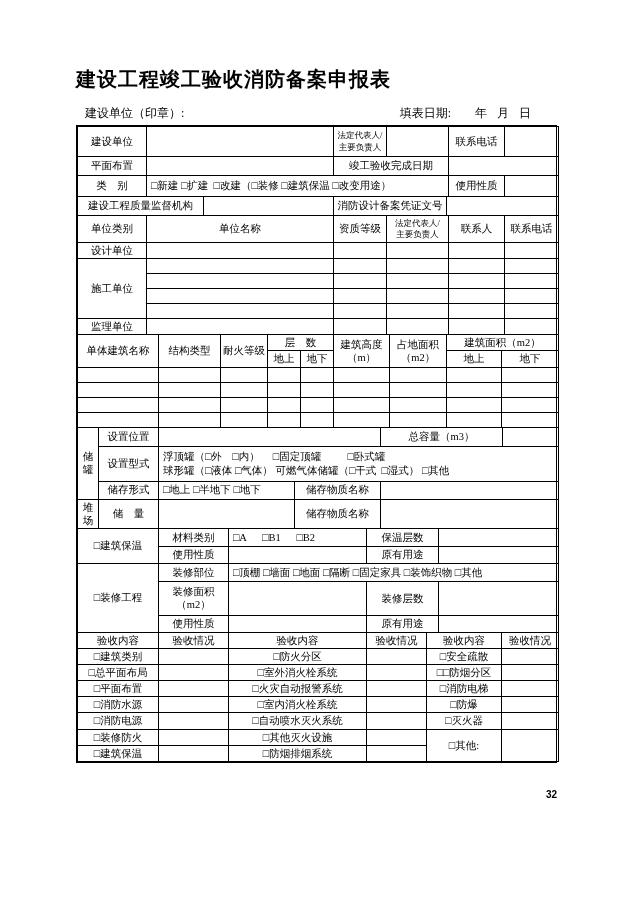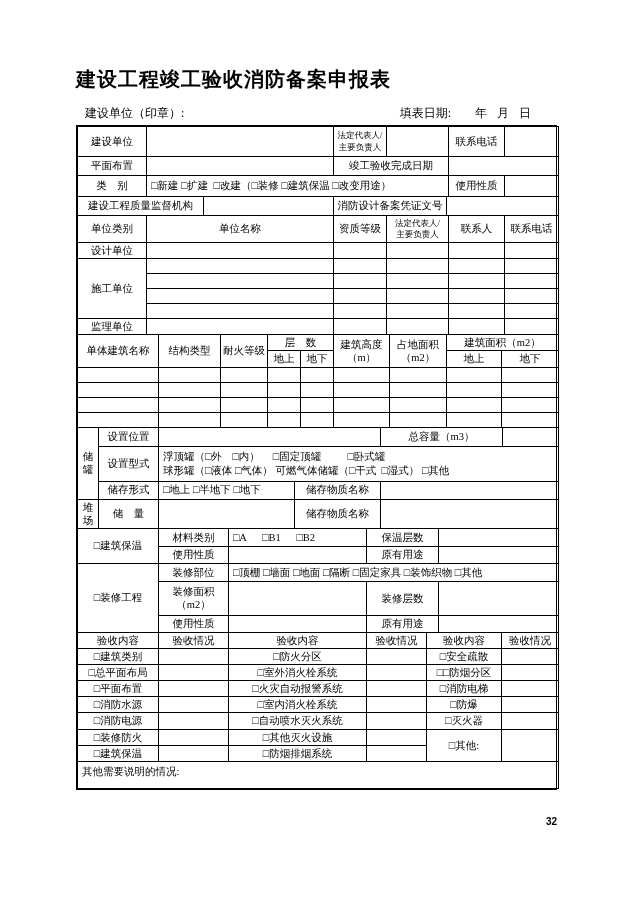--- a/index.html
+++ b/index.html
@@ -408,28 +408,18 @@
         </tr>
         <tr style="height:15px">
           <td>□建筑保温</td>
           <td></td>
           <td>□防烟排烟系统</td>
           <td></td>
         </tr>
       </tbody>
         </table>
 
-      <table>
-        <colgroup>
-            <col style="width:481px">
-          </colgroup>
-        <tbody>
-            <tr style="height:27px">
-          <td class="top-left">其他需要说明的情况:</td>
-        </tr>
-      </tbody>
-        </table>
 
     </div>
 
     <div class="page-num">32</div>
   </div>
 </div>
 
 </body></html>

